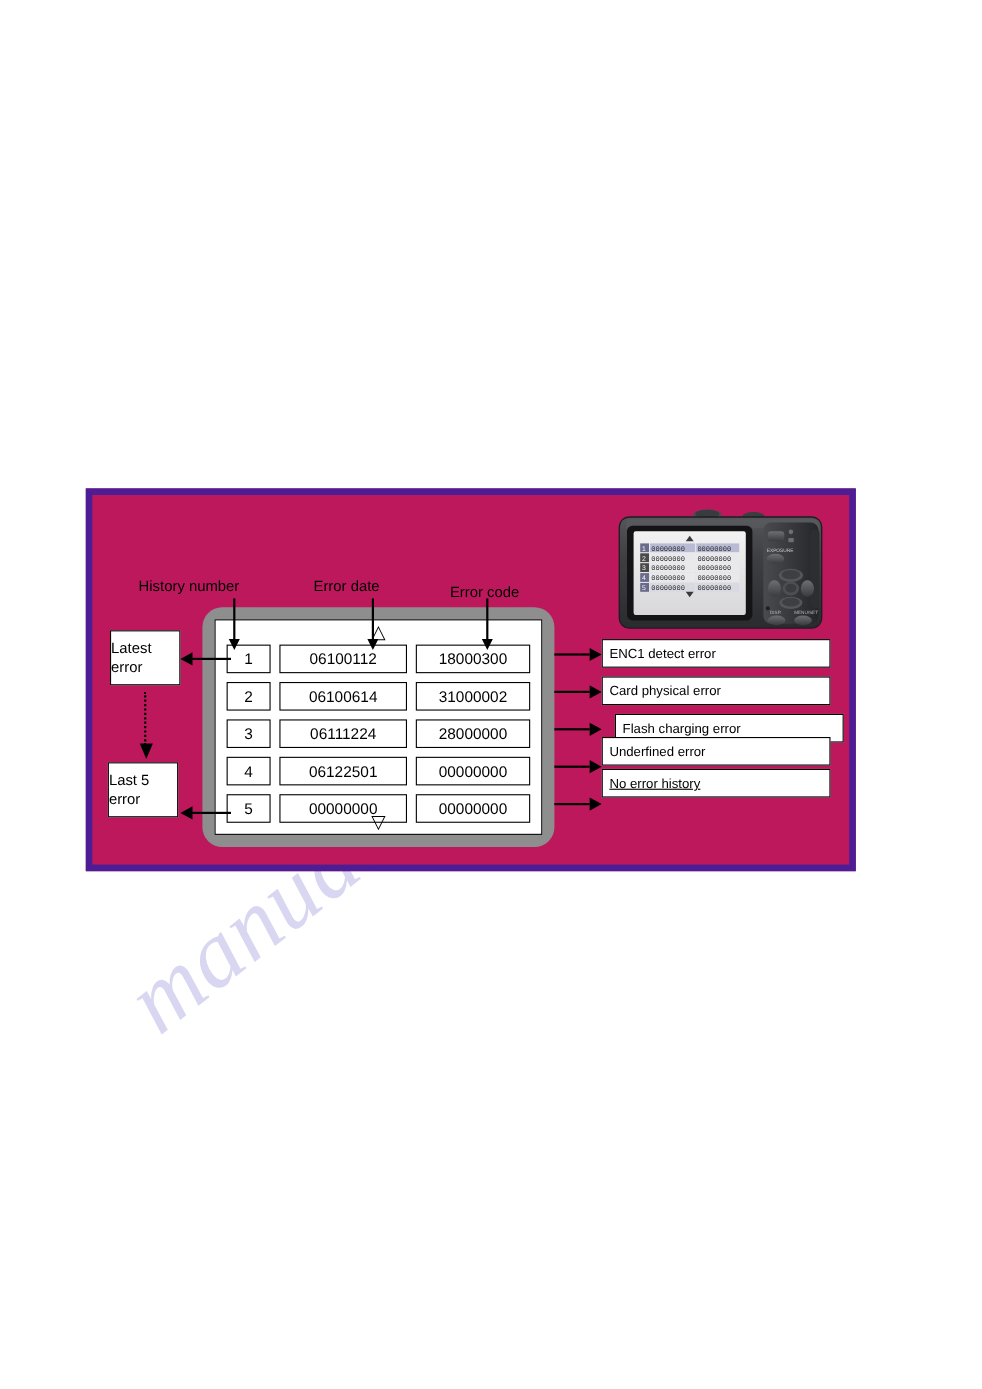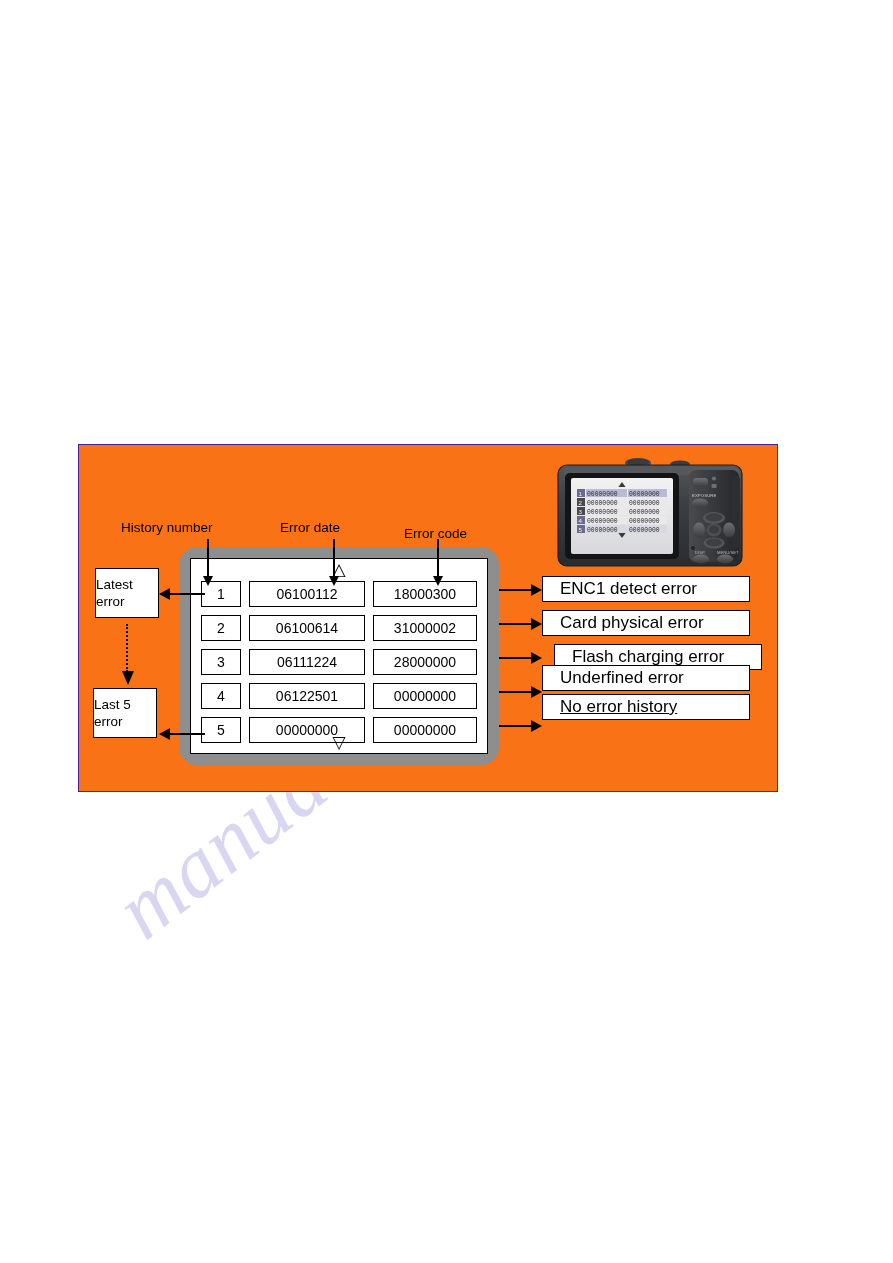--- a/index.html
+++ b/index.html
@@ -44,22 +44,22 @@
     transform-origin: 0 0;
   }
 
   
   #figure-frame {
     position: absolute;
     left: 78px;
     top: 444px;
     width: 700px;
     height: 348px;
-    border: 1px solid #4c1d95;
-    background: #f97316;
+    border: 6px solid #4c1d95;
+    background: #be185d;
     box-sizing: border-box;
     z-index: 10;
   }
 
   
   .caption {
     position: absolute;
     font-size: 13.5px;
     color: #000;
     white-space: nowrap;
@@ -221,23 +221,23 @@
     border-left: 11px solid #000;
   }
   .err-box {
     position: absolute;
     border: 1.4px solid #000;
     background: #fff;
     box-sizing: border-box;
     height: 26px;
     width: 208px;
     left: 463px;
-    font-size: 17px;
+    font-size: 12px;
     line-height: 24px;
-    padding-left: 17px;
+    padding-left: 6px;
     white-space: nowrap;
     overflow: hidden;
     z-index: 13;
   }
 
   
   #camera {
     position: absolute;
     left: 475px;
     top: 11px;

